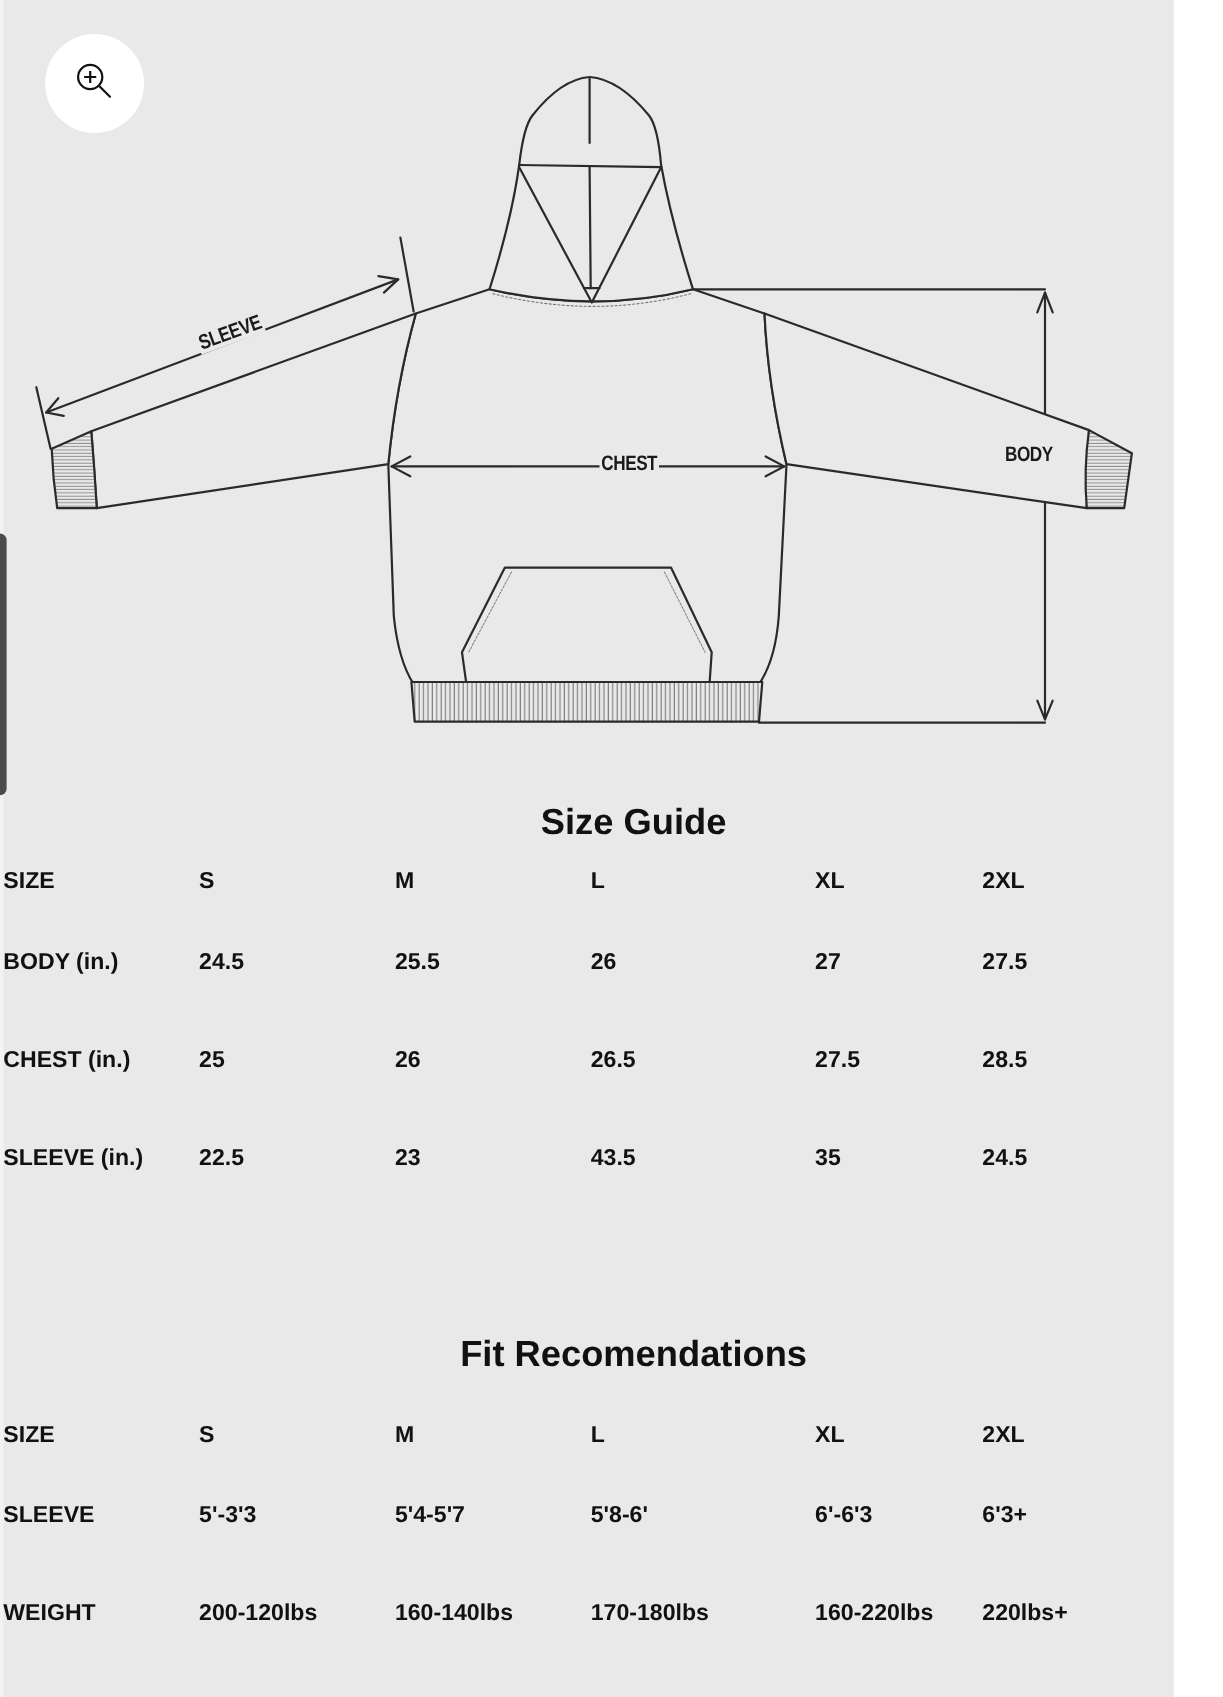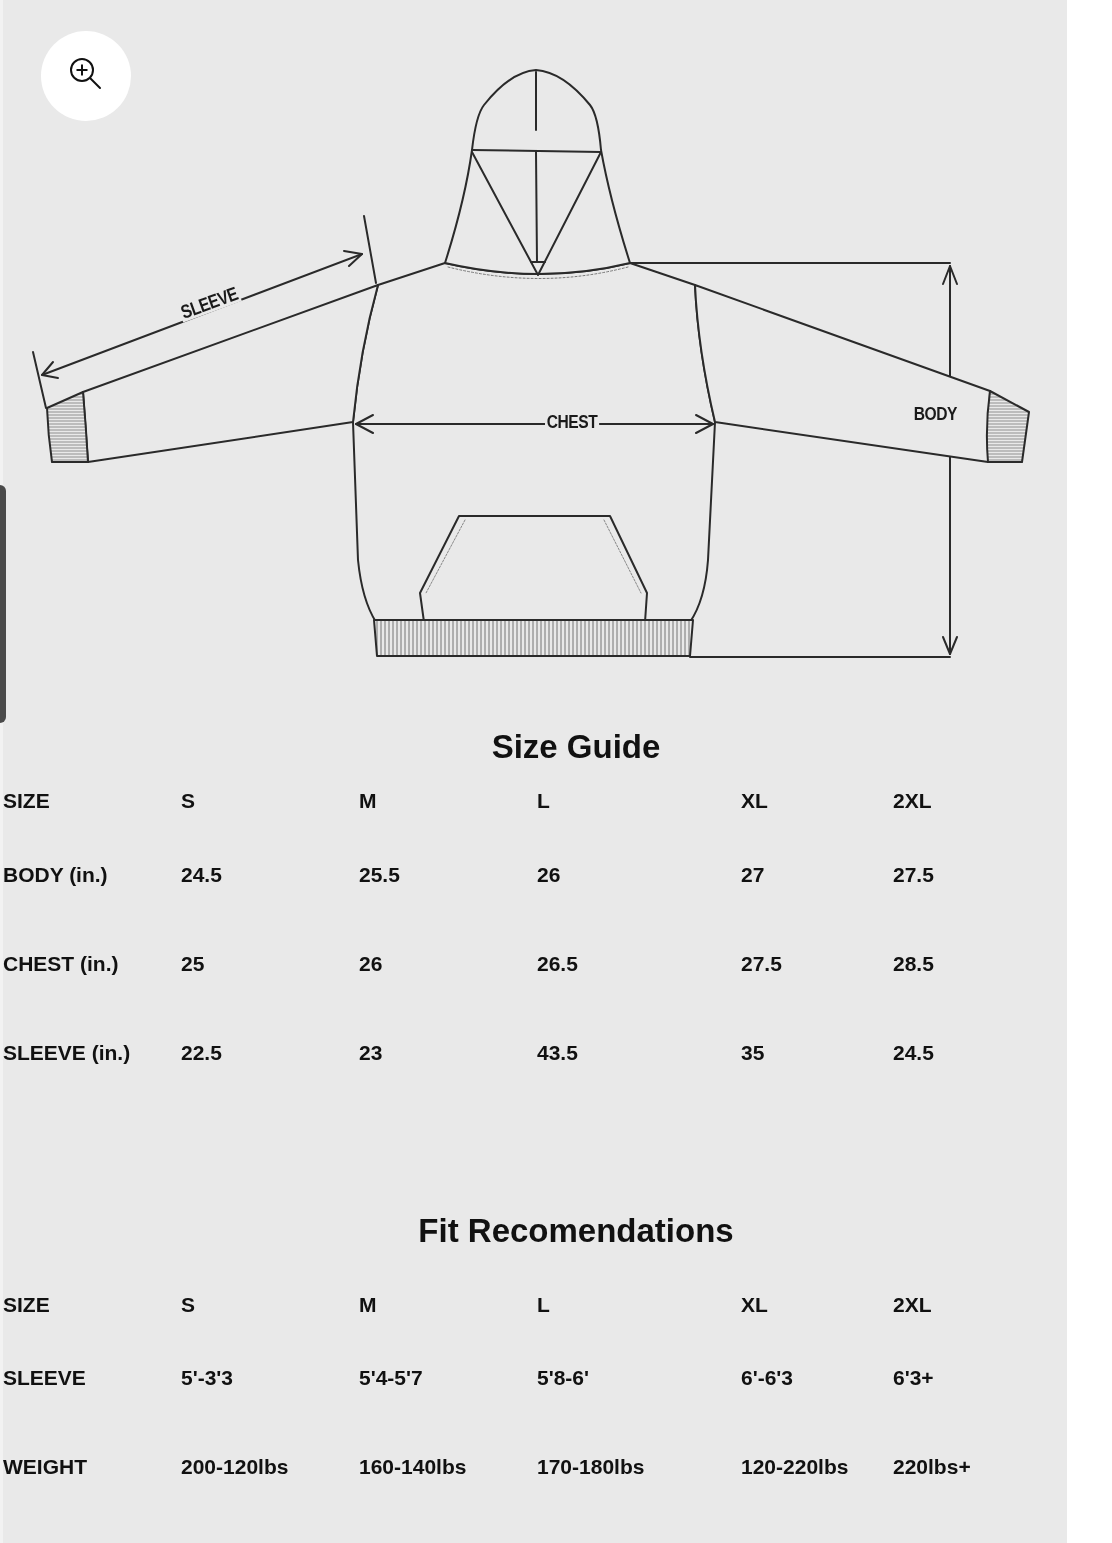--- a/index.html
+++ b/index.html
@@ -264,16 +264,16 @@
     <span class="cell c2">5'4-5'7</span>
     <span class="cell c3">5'8-6'</span>
     <span class="cell c4">6'-6'3</span>
     <span class="cell c5">6'3+</span>
   </div>
   <div class="grid-row" style="top:1452px">
     <span class="cell c0">WEIGHT</span>
     <span class="cell c1">200-120lbs</span>
     <span class="cell c2">160-140lbs</span>
     <span class="cell c3">170-180lbs</span>
-    <span class="cell c4">120-220lbs</span>
+    <span class="cell c4">160-220lbs</span>
     <span class="cell c5">220lbs+</span>
   </div>
 </div>
 
 </body></html>

